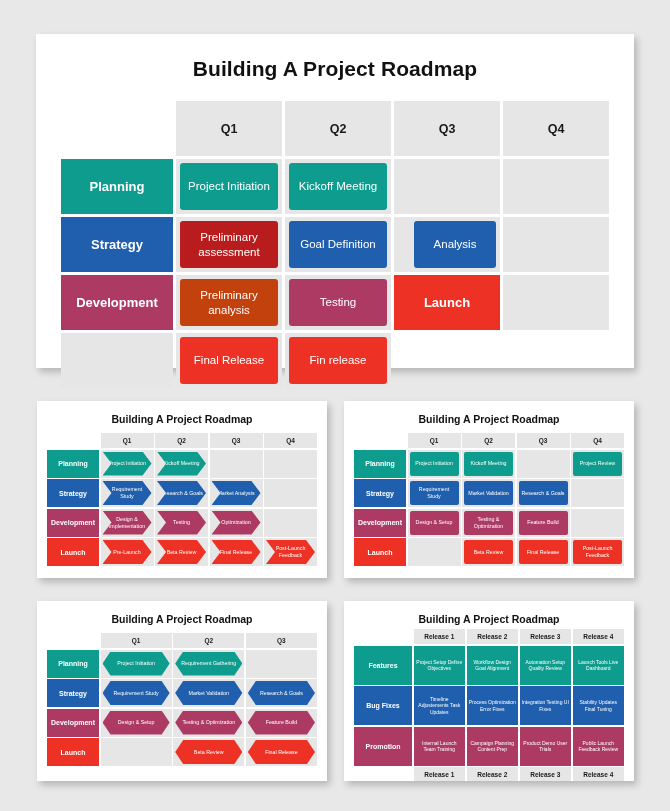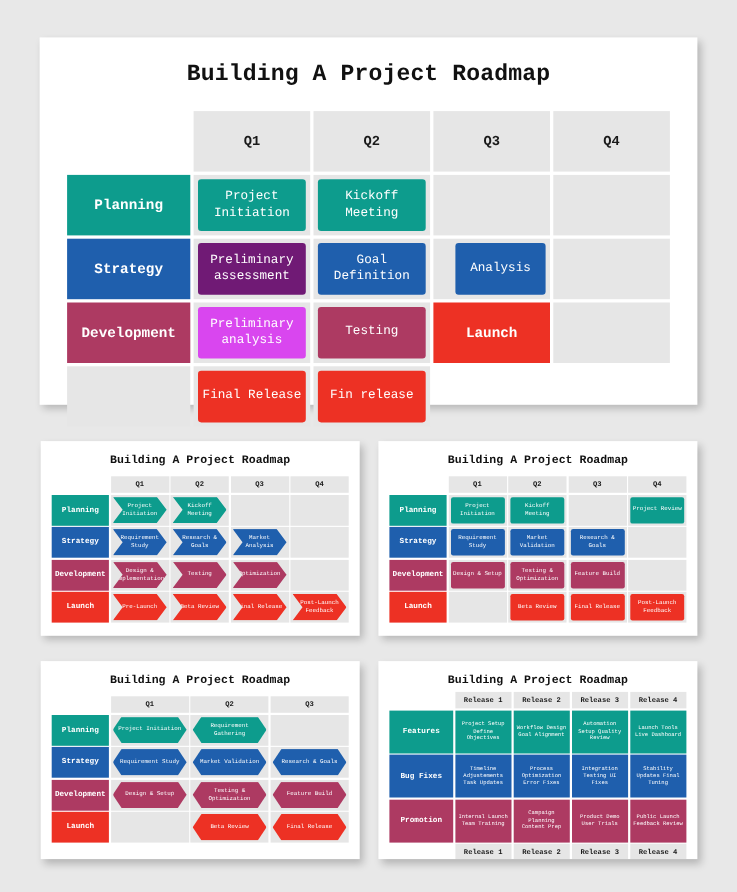--- a/index.html
+++ b/index.html
@@ -2,21 +2,21 @@
 <html><head>
 <meta charset="utf-8">
 <style>
   * { box-sizing: border-box; margin: 0; padding: 0; }
   html, body {
     width: 670px; height: 811px;
     background: #e8e8e8;
     font-family: "Liberation Sans", sans-serif;
     overflow: hidden;
   }
-  #root { position: relative; width: 670px; height: 811px; font-family: Liberation Mono, monospace; }
+  #root { position: relative; width: 670px; height: 811px; }
 
   
   .card {
     position: absolute;
     background: #ffffff;
     box-shadow: 3px 4px 7px rgba(0,0,0,0.22);
   }
 
   
   #hero { left: 36px; top: 34px; width: 598px; height: 334px; }
@@ -126,32 +126,32 @@
         <div class="slot">
           <div class="chip" style="background: rgb(13, 156, 141);">Project Initiation</div>
         </div>
         <div class="slot">
           <div class="chip" style="background: rgb(13, 156, 141);">Kickoff Meeting</div>
         </div>
         <div class="slot empty"></div>
         <div class="slot empty"></div>
         <div class="rowlab" style="background: rgb(31, 95, 173);">Strategy</div>
         <div class="slot">
-          <div class="chip" style="background: #701a75;">Preliminary assessment</div>
+          <div class="chip" style="background: #b91c1c;">Preliminary assessment</div>
         </div>
         <div class="slot">
           <div class="chip" style="background: rgb(31, 95, 173);">Goal Definition</div>
         </div>
         <div class="slot">
           <div class="chip" style="background: rgb(31, 95, 173); margin-left: 16px;">Analysis</div>
         </div>
         <div class="slot empty"></div>
         <div class="rowlab" style="background: rgb(173, 58, 98);">Development</div>
         <div class="slot">
-          <div class="chip" style="background: #d946ef;">Preliminary analysis</div>
+          <div class="chip" style="background: #c2410c;">Preliminary analysis</div>
         </div>
         <div class="slot">
           <div class="chip" style="background: rgb(173, 58, 98);">Testing</div>
         </div>
         <div class="rowlab" style="background: rgb(237, 49, 36);">Launch</div>
         <div class="slot empty"></div>
         <div class="slot empty"></div>
         <div class="slot">
           <div class="chip" style="background: rgb(237, 49, 36);">Final Release</div>
         </div>

